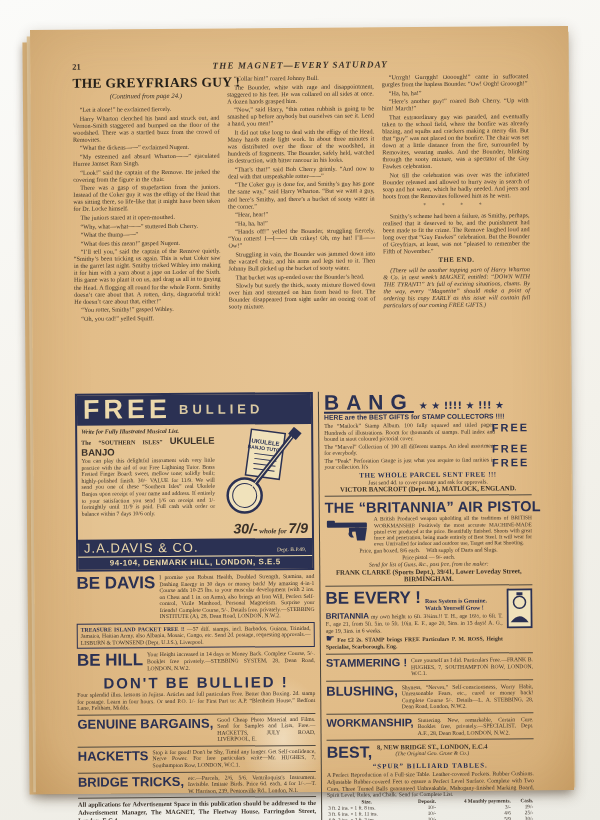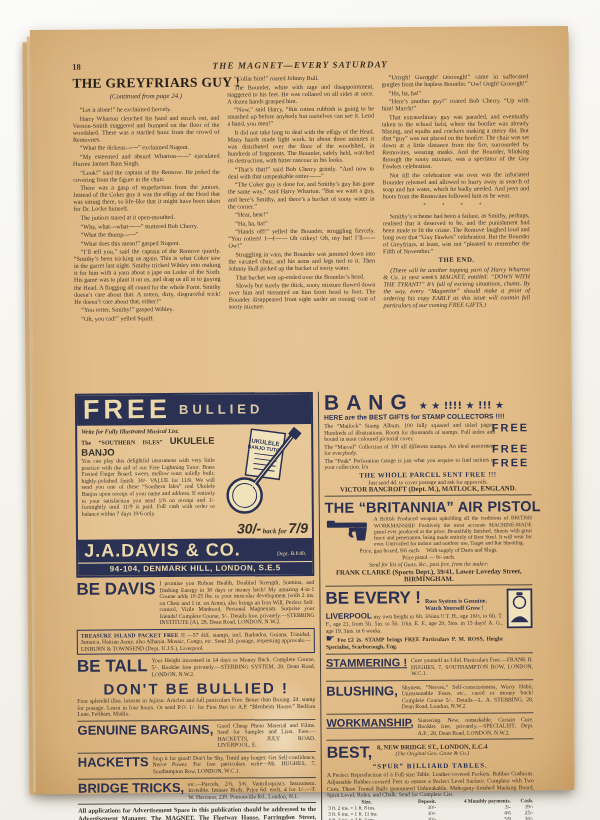--- a/index.html
+++ b/index.html
@@ -54,36 +54,36 @@
   .uk-appr{font-family:"Liberation Sans",sans-serif;font-size:13px;letter-spacing:4px;font-weight:bold;opacity:.9;}
   .uk-body{display:flex;padding:3px 4px 1px;}
   .uk-text{width:59%;font-size:5.7px;line-height:1.16;text-align:justify;}
   .uk-l1{font-style:italic;font-weight:bold;font-size:6px;}
   .uk-l2a{font-weight:bold;font-size:6px;}
   .uk-l2b{font-weight:bold;font-size:9.5px;font-family:"Liberation Sans",sans-serif;}
   .uk-illus{flex:1;position:relative;text-align:center;}
   .uk-val{font-weight:bold;font-style:italic;font-size:7px;text-align:right;padding:0 4px 2px;}
   .uk-val b{font-size:14px;font-family:"Liberation Sans",sans-serif;font-style:italic;}
   .uk-firm{background:#2b3153;color:#ecd9ab;padding:1px 6px;display:flex;align-items:baseline;justify-content:space-between;}
-  .uk-firm .nm{font-family:"Liberation Sans",sans-serif;font-weight:bold;font-size:18px;letter-spacing:1px;}
+  .uk-firm .nm{font-family:"Liberation Sans",sans-serif;font-weight:normal;font-size:13px;letter-spacing:1px;}
   .uk-firm .dp{font-size:5.5px;}
   .uk-addr{background:#2b3153;color:#ecd9ab;border-top:1px solid #ecd9ab;
        font-family:"Liberation Sans",sans-serif;font-weight:bold;font-size:8px;text-align:center;
        letter-spacing:.5px;padding:1px 2px 2px;}
 
   .h-big{font-size:17px;white-space:nowrap;line-height:1;}
   .h-mid{font-size:13px;white-space:nowrap;line-height:1;}
-  .h-sm{font-size:11px;white-space:nowrap;line-height:1;text-decoration:underline;}
+  .h-sm{font-size:11px;white-space:nowrap;line-height:1;}
   .treasure{border:1.5px solid #2b3153;padding:2px 3px;margin:3px 0;}
   .bullied-h{font-size:15px;text-align:center;letter-spacing:2px;margin-top:2px;}
   .notice{font-size:6.3px;font-weight:bold;line-height:1.25;text-align:justify;}
 
   
   .bang-h{display:flex;align-items:baseline;gap:5px;}
-  .bang-word{font-size:21px;letter-spacing:7px;line-height:1;}
+  .bang-word{font-size:21px;letter-spacing:7px;line-height:1;text-decoration:underline;}
   .bang-stars{font-family:"DejaVu Sans",sans-serif;font-size:10px;font-weight:bold;color:#2b3153;}
   .bang-sub{font-weight:bold;font-size:6.8px;font-family:"Liberation Sans",sans-serif;margin:1px 0 2px;}
   .bang-item{position:relative;padding-right:36px;margin-bottom:1px;}
   .bang-free{position:absolute;right:2px;top:0;font-family:"Liberation Sans",sans-serif;
        font-weight:bold;font-size:11px;letter-spacing:2px;color:#2b3153;}
   .ctr{text-align:center;}
   .parcel{font-weight:bold;font-size:7px;letter-spacing:.5px;}
   .firmline{font-weight:bold;font-size:6.8px;}
 
   
@@ -115,21 +115,21 @@
 </head>
 <body>
 
 <div class="page-under"></div>
 <div class="page-under2"></div>
 
 <div class="page">
   <div class="content">
 
     <div class="pg-header">
-      <span class="pg-num">18</span>
+      <span class="pg-num">21</span>
       <span class="masthead">THE MAGNET—EVERY SATURDAY</span>
       <span class="pg-sp"></span>
     </div>
 
     <div class="story">
       <div class="scol">
         <div class="story-title">THE GREYFRIARS GUY !</div>
         <div class="continued">(Continued from page 24.)</div>
         <div>
             <p>“Let it alone!” he exclaimed fiercely.</p>
@@ -216,42 +216,42 @@
                   <circle cx="26" cy="68" r="17" fill="#f0e2bb" stroke="#2b3153" stroke-width="2.5"></circle>
                   <circle cx="26" cy="68" r="12" fill="none" stroke="#2b3153" stroke-width="1"></circle>
                   <line x1="75" y1="8" x2="28" y2="66" stroke="#f0e2bb" stroke-width="1"></line>
                   <rect x="72" y="2" width="10" height="9" fill="#2b3153" transform="rotate(40 77 6)"></rect>
                 </g>
               </svg>
             </div>
           </div>
           <div class="uk-val">
             <b>30/-</b>
-            <span>back for</span>
+            <span>whole for</span>
             <b>7/9</b>
           </div>
           <div class="uk-firm">
             <span class="nm">J.A.DAVIS &amp; CO.</span>
             <span class="dp">Dept. B.P.49,</span>
           </div>
           <div class="uk-addr">94-104, DENMARK HILL, LONDON, S.E.5</div>
         </div>
 
         <div class="adrow">
           <span class="hl h-big">BE DAVIS</span>
           <span class="tiny">I promise you Robust Health, Doubled Strength, Stamina, and Dashing Energy in 30 days or money back! My amazing 4-in-1 Course adds 10-25 lbs. to your muscular development (with 2 ins. on Chest and 1 in. on Arms), also brings an Iron Will, Perfect Self-control, Virile Manhood, Personal Magnetism. Surprise your friends! Complete Course, 5/-. Details free, privately.—STEBBING INSTITUTE (A), 28, Dean Road, LONDON, N.W.2.</span>
         </div>
 
         <div class="treasure tiny">
           <b class="navy">TREASURE ISLAND PACKET FREE !!</b>
           <span>—57 diff. stamps, incl. Barbados, Guiana, Trinidad, Jamaica, Haitian Army, also Albania, Mosaic, Congo, etc. Send 2d. postage, requesting approvals.—LISBURN &amp; TOWNSEND (Dept. U.J.S.), Liverpool.</span>
         </div>
 
         <div class="adrow">
-          <span class="hl h-big">BE TALL</span>
+          <span class="hl h-big">BE HILL</span>
           <span class="tiny">Your Height increased in 14 days or Money Back. Complete Course, 5/-. Booklet free privately.—STEBBING SYSTEM, 28, Dean Road, LONDON, N.W.2.</span>
         </div>
 
         <div>
           <div class="hl bullied-h">DON'T  BE  BULLIED !</div>
           <div class="tiny">Four splendid illus. lessons in Jujitsu. Articles and full particulars Free. Better than Boxing. 2d. stamp for postage. Learn in four hours. Or send P.O. 1/- for First Part to: A.P. “Blenheim House,” Bedfont Lane, Feltham, Middx.</div>
         </div>
 
         <div class="adrow hr-t">
           <span class="hl h-mid">GENUINE BARGAINS,</span>
@@ -332,21 +332,21 @@
           <div class="taller-flex">
             <div class="taller-main">
               <div class="taller-h">
                 <span class="hl h-big">BE EVERY !</span>
                 <span class="taller-sub navy">
                   <div>Ross System is Genuine.</div>
                   <div>Watch Yourself Grow !</div>
                 </span>
               </div>
               <div class="tiny">
-                <span class="lead-b navy">LIVERPOOL</span>
+                <span class="lead-b navy">BRITANNIA</span>
                 <span>my own height to 6ft. 3¾ins.!! T. H., age 16½, to 6ft. T. F., age 21, from 5ft. 5in. to 5ft. 10in. E. F., age 20, 5ins. in 15 days! A. G., age 19, 3ins. in 6 weeks.</span>
               </div>
               <div class="tiny">
                 <span class="hand">☛</span>
                 <b>Fee £2 2s.  STAMP brings FREE Particulars</b>
                 <b>P. M. ROSS, Height Specialist, Scarborough, Eng.</b>
               </div>
             </div>
             <span>
               <svg width="26" height="40" viewBox="0 0 26 40">

